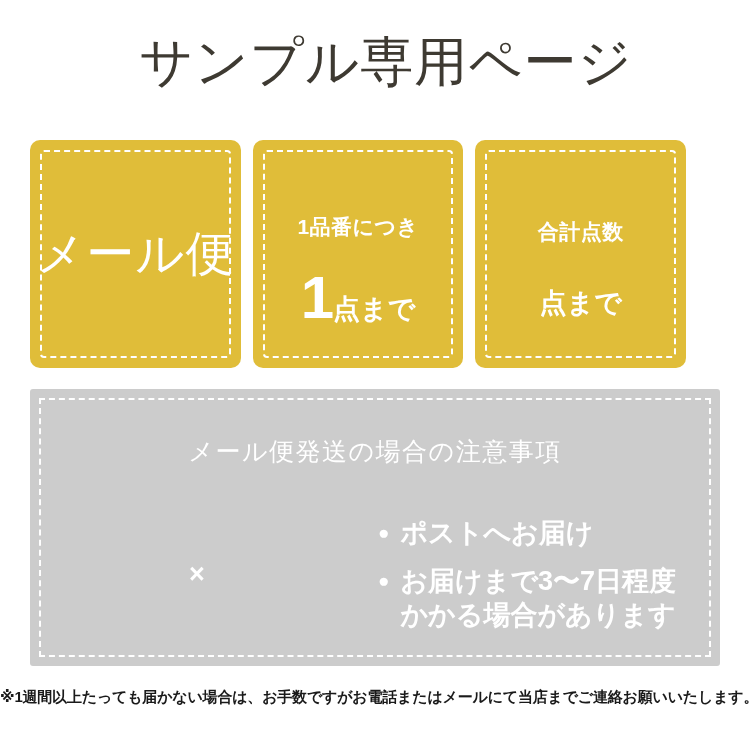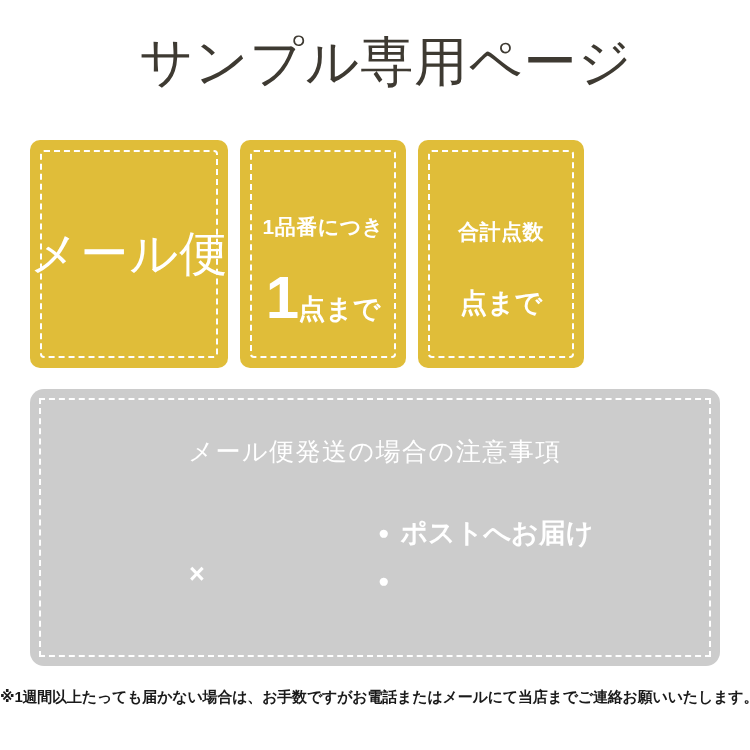--- a/index.html
+++ b/index.html
@@ -37,21 +37,21 @@
     font-weight: 400;
     white-space: nowrap;
     margin-left: 11px;
   }
 
   
   .card-row {
     position: absolute;
     left: 30px;
     top: 140px;
-    width: 554px;
+    width: 656px;
     height: 228px;
     display: flex;
     gap: 12px;
   }
 
   .card {
     position: relative;
     flex: 1 1 0;
     background: #e0bd39;
     border-radius: 10px;
@@ -120,21 +120,21 @@
   }
 
   
   .notice {
     position: absolute;
     left: 30px;
     top: 389px;
     width: 690px;
     height: 277px;
     background: #cccccc;
-    border-radius: 14px;
+    border-radius: 3px;
   }
   .notice .dashes {
     position: absolute;
     left: 9px;
     top: 9px;
     right: 9px;
     bottom: 9px;
     border: 2px dashed #ffffff;
     pointer-events: none;
   }
@@ -274,20 +274,24 @@
 
         <div class="bullet-item">
           <span class="bullet-dot">●</span>
           <span class="bullet-text">
             <span>ポストへお届け</span>
           </span>
         </div>
 
         <div class="bullet-item">
           <span class="bullet-dot">●</span>
+          <span class="bullet-text">
+            <span>お届けまで3〜7日程度</span><br>
+            <span>かかる場合があります</span>
+          </span>
         </div>
 
       </div>
     </div>
   </div>
 
   <div class="footer-note">※1週間以上たっても届かない場合は、お手数ですがお電話またはメールにて当店までご連絡お願いいたします。</div>
 
 </div>
 

